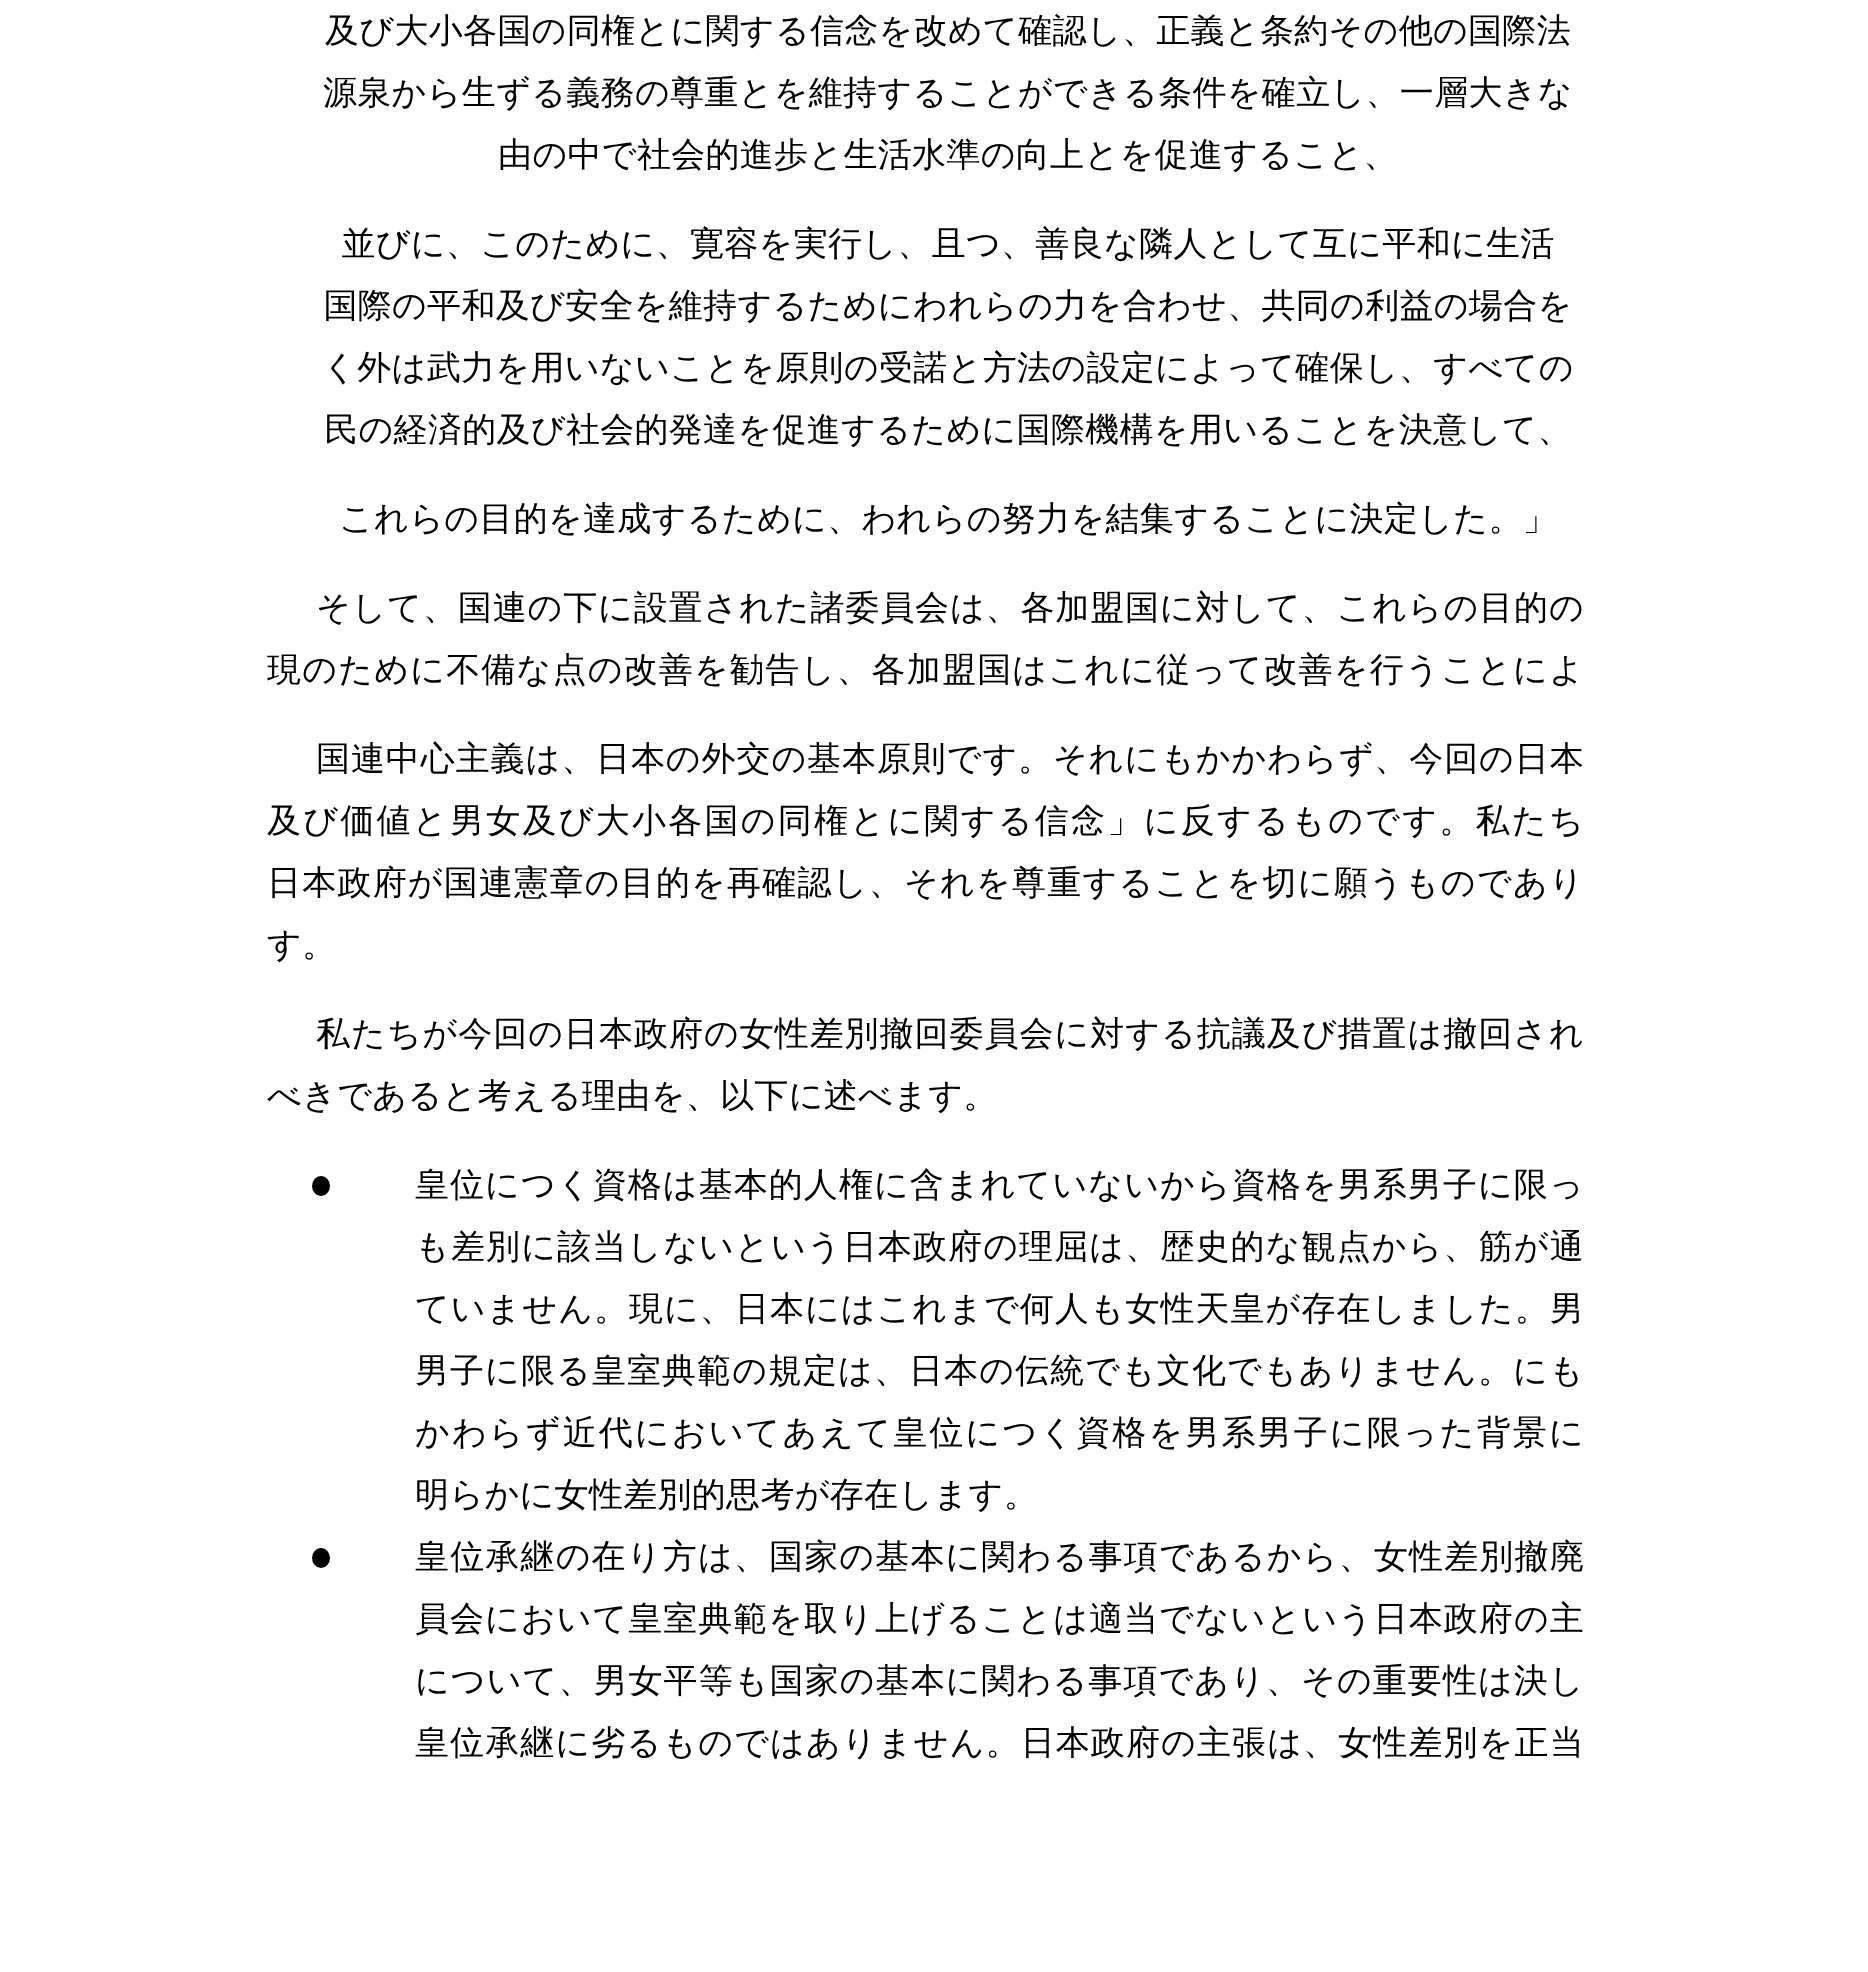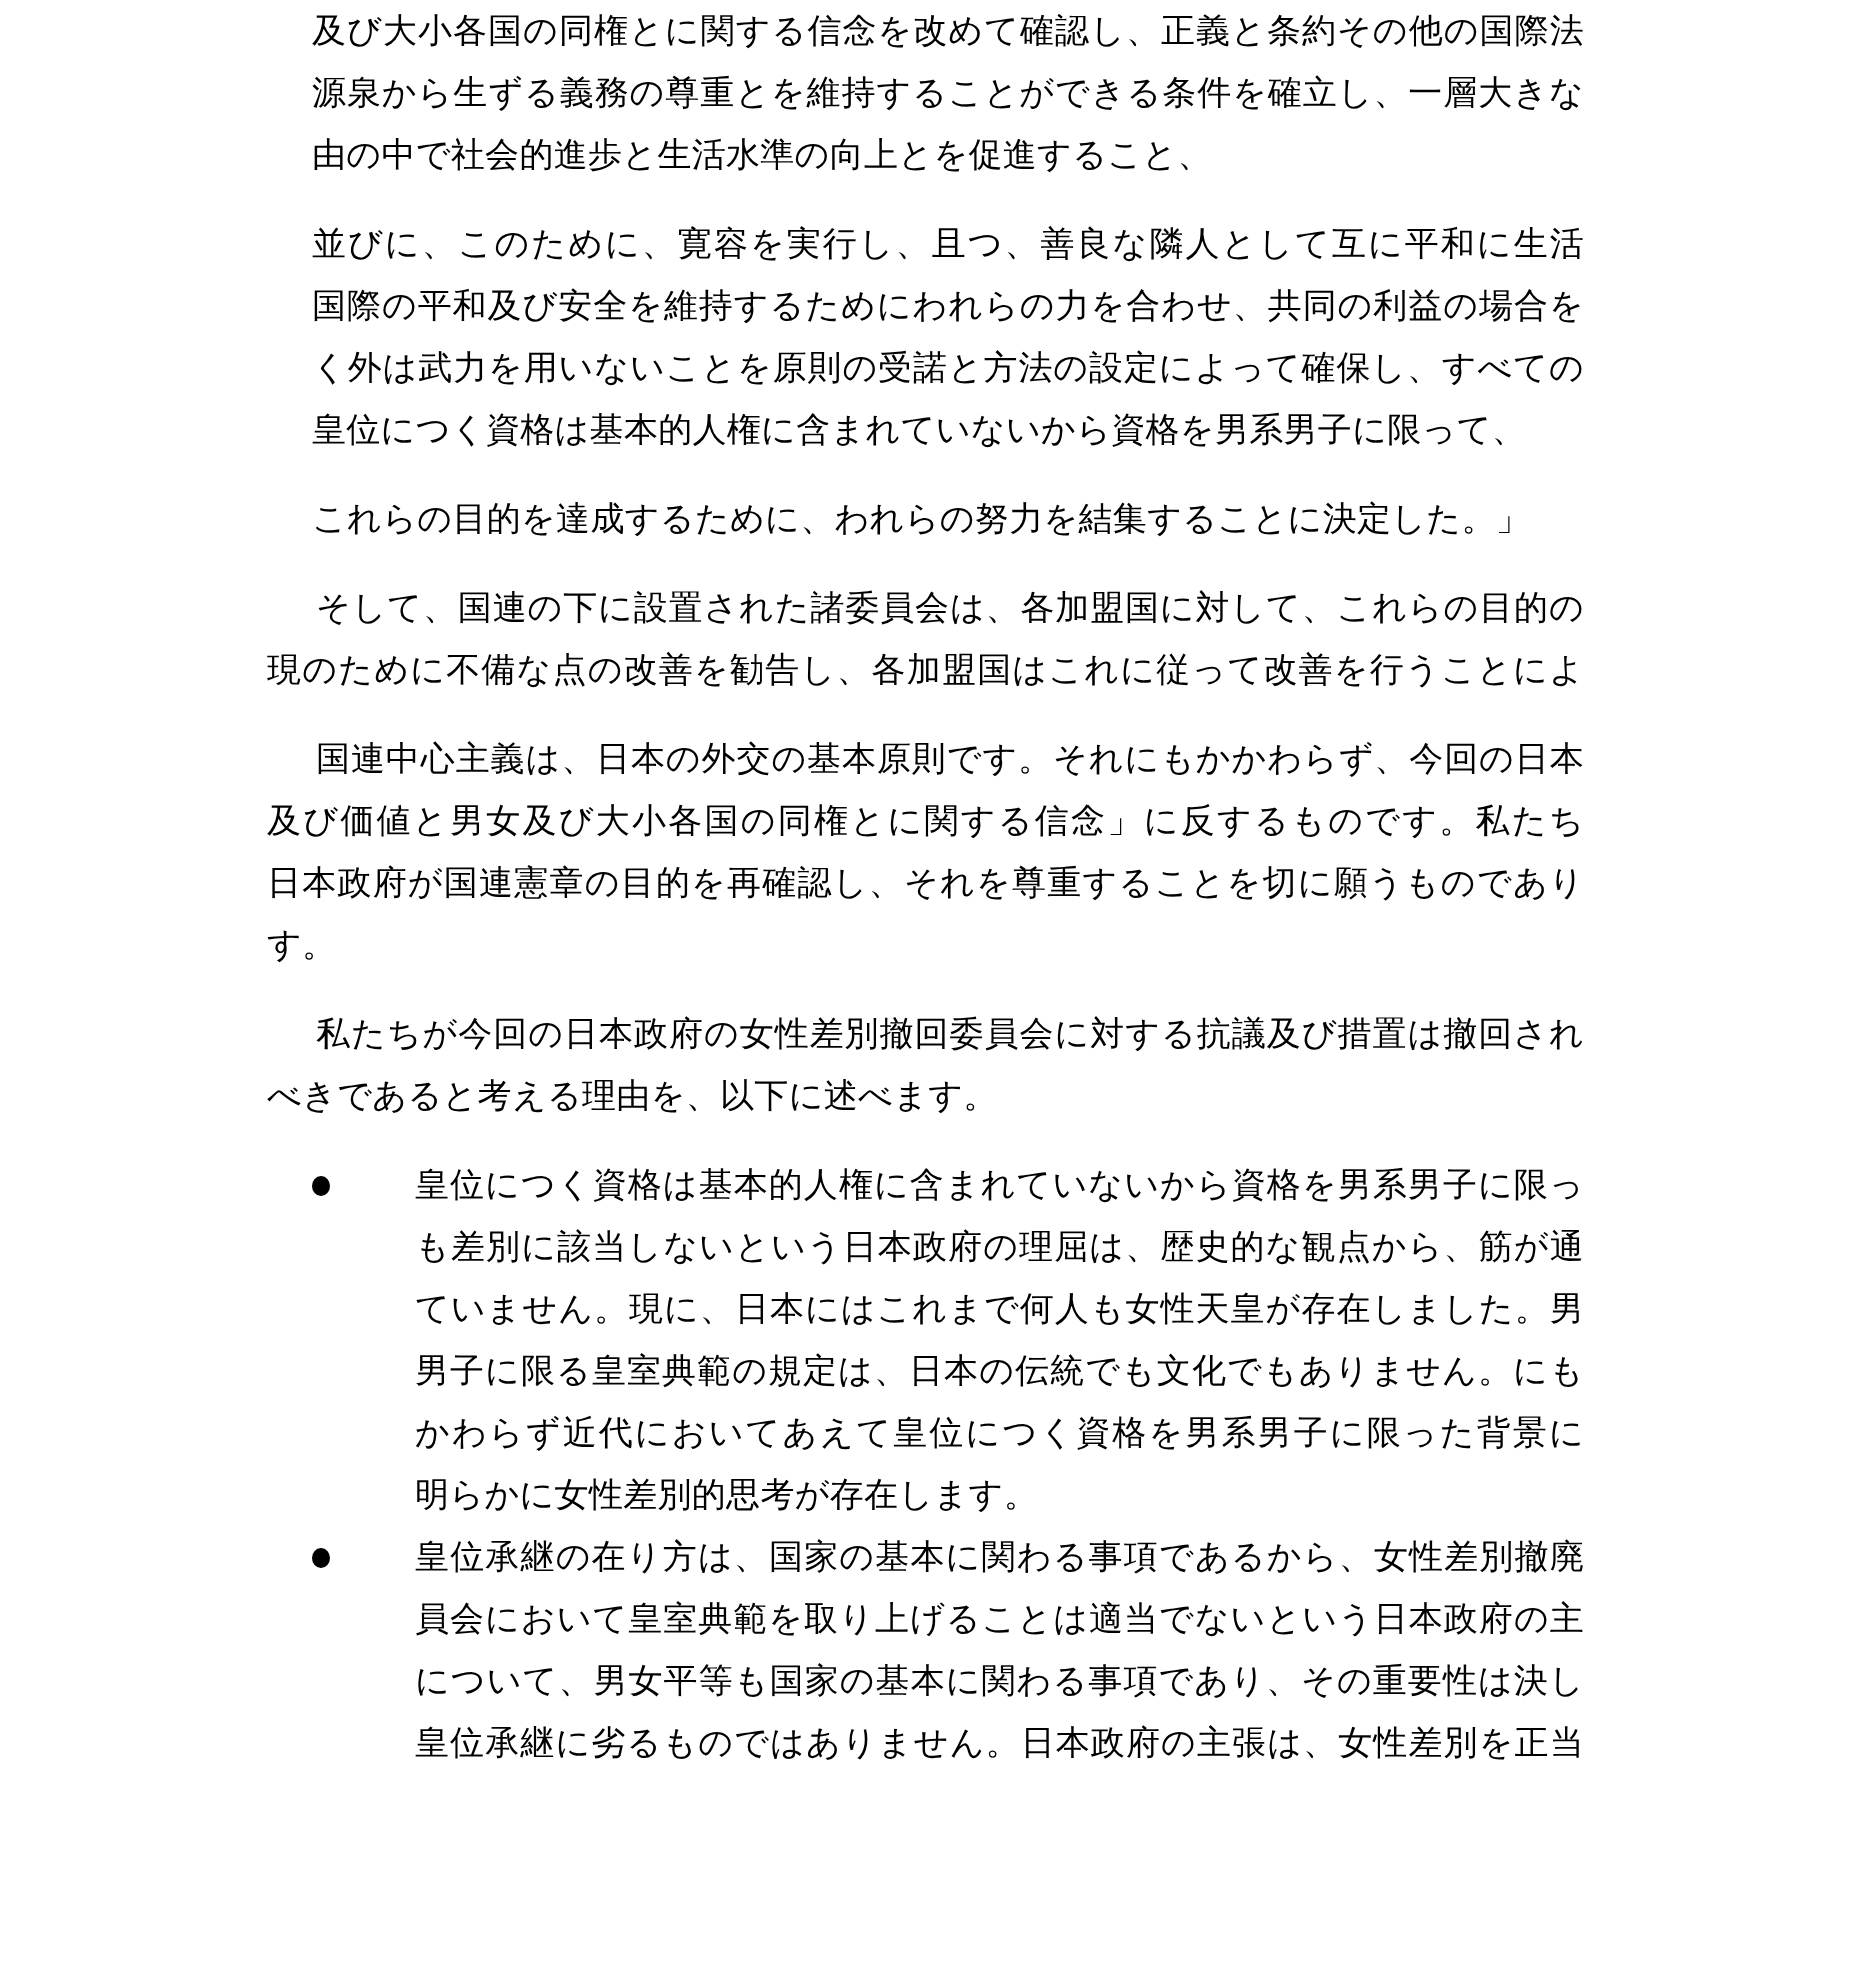--- a/index.html
+++ b/index.html
@@ -29,21 +29,21 @@
     overflow: hidden;
     white-space: normal;
     text-align: left;
   }
   
   .j {
     text-align: justify;
     text-align-last: justify;
   }
   
-  .quote .line { margin-left: 45px; }
+  .quote .line { margin-left: 45px; text-align: center; }
   
   .ind { text-indent: 49px; }
   
   .bullet-item {
     position: relative;
     padding-left: 148px;
     margin-bottom: 0;
   }
   .dot {
     position: absolute;
@@ -63,21 +63,21 @@
   <section class="block quote">
     <div class="line j">及び大小各国の同権とに関する信念を改めて確認し、正義と条約その他の国際法の</div>
     <div class="line j">源泉から生ずる義務の尊重とを維持することができる条件を確立し、一層大きな自</div>
     <div class="line">由の中で社会的進歩と生活水準の向上とを促進すること、</div>
   </section>
 
   <section class="block quote">
     <div class="line j">並びに、このために、寛容を実行し、且つ、善良な隣人として互に平和に生活し、</div>
     <div class="line j">国際の平和及び安全を維持するためにわれらの力を合わせ、共同の利益の場合を除</div>
     <div class="line j">く外は武力を用いないことを原則の受諾と方法の設定によって確保し、すべての人</div>
-    <div class="line">皇位につく資格は基本的人権に含まれていないから資格を男系男子に限って、</div>
+    <div class="line">民の経済的及び社会的発達を促進するために国際機構を用いることを決意して、</div>
   </section>
 
   <section class="block quote">
     <div class="line">これらの目的を達成するために、われらの努力を結集することに決定した。」</div>
   </section>
 
   <section class="block">
     <div class="line ind j">そして、国連の下に設置された諸委員会は、各加盟国に対して、これらの目的の実</div>
     <div class="line j">現のために不備な点の改善を勧告し、各加盟国はこれに従って改善を行うことによっ</div>
   </section>

